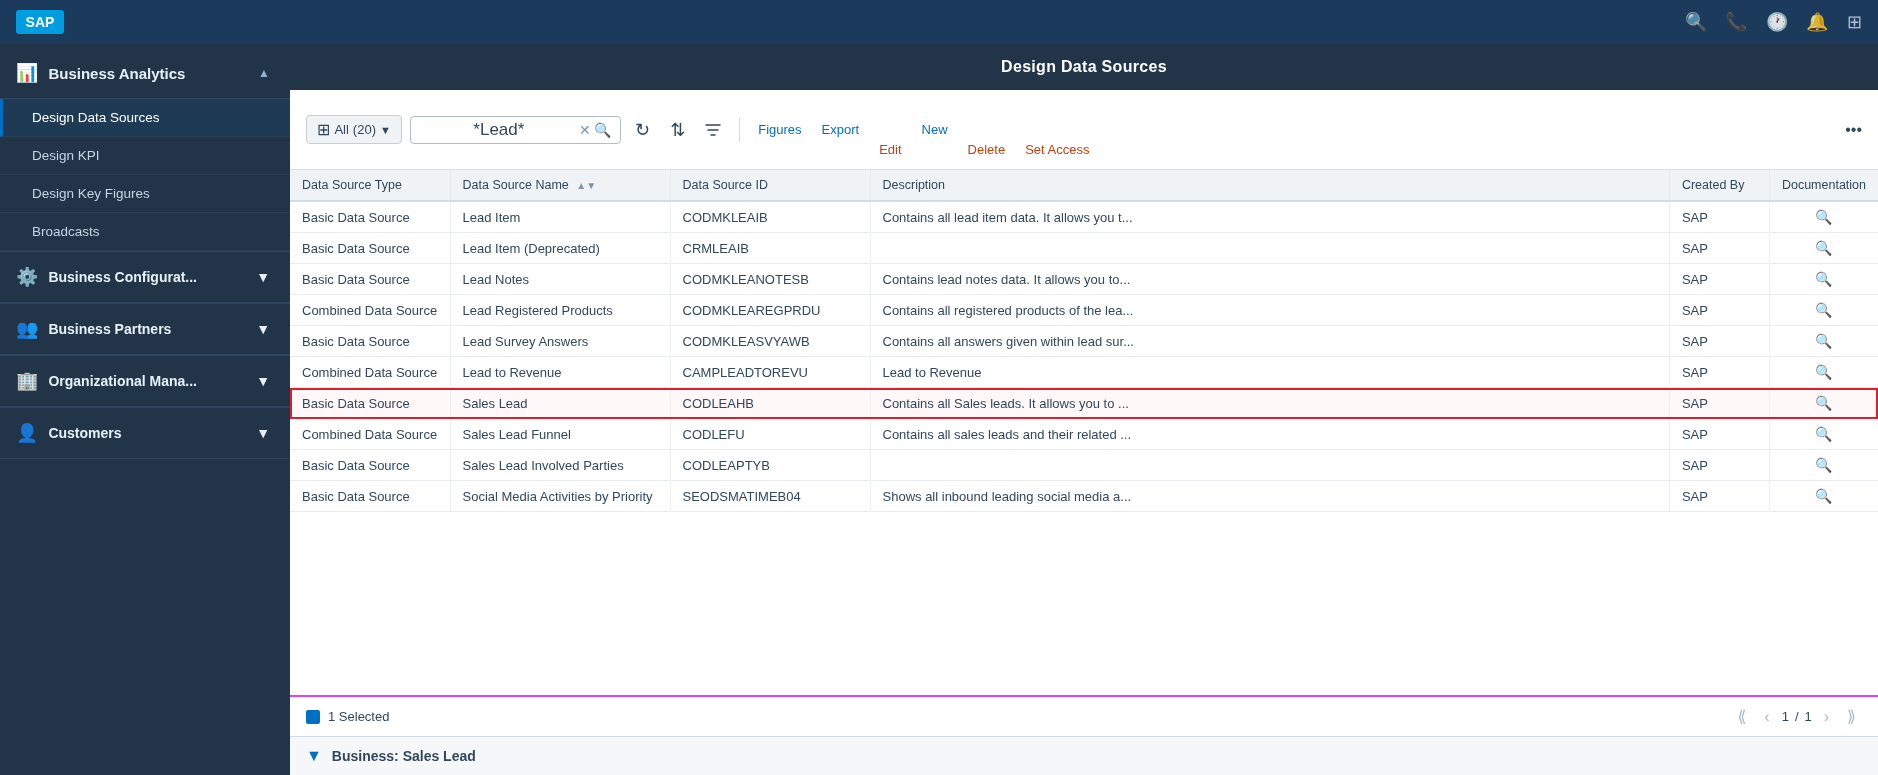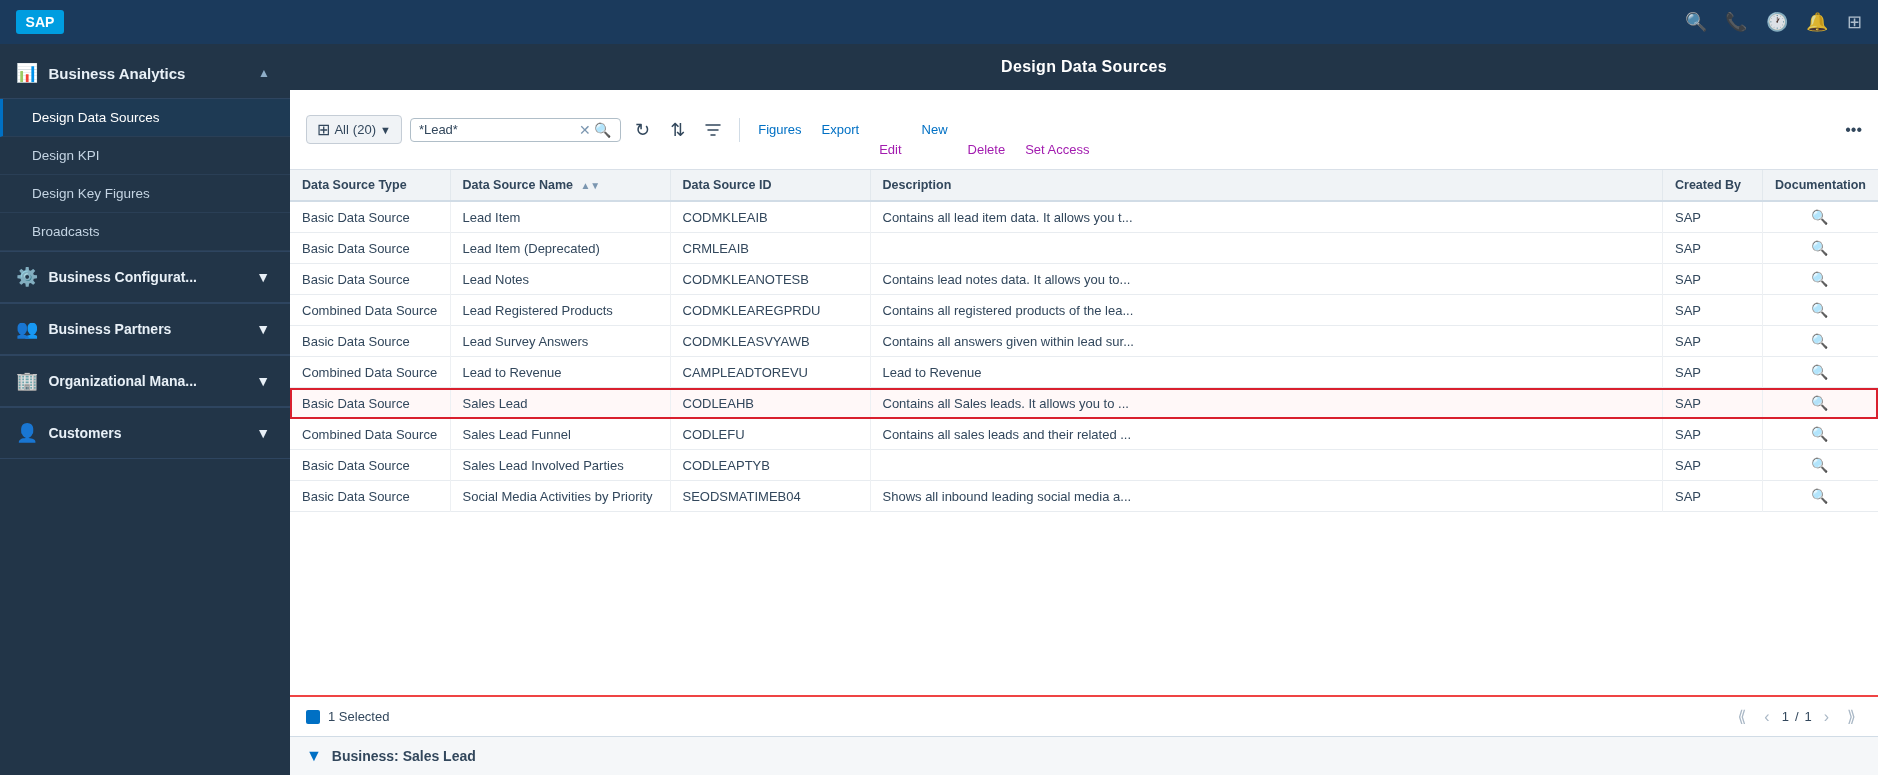--- a/index.html
+++ b/index.html
@@ -109,23 +109,24 @@
       align-items: center;
       border: 1px solid #b0bec8;
       border-radius: 4px;
       padding: 3px 8px;
       background: #fff;
       min-width: 200px;
     }
     .search-box input {
       border: none;
       outline: none;
-      font-size: 13px;
+      font-size: 17px;
       width: 160px;
       color: #32475c;
+      text-align: center;
     }
     .search-box .clear-icon { color: #7b96b0; cursor: pointer; margin-right: 4px; font-size: 14px; }
     .search-box .search-icon { color: #7b96b0; font-size: 14px; cursor: pointer; }
     .toolbar-btn {
       background: none;
       border: none;
       cursor: pointer;
       padding: 4px 6px;
       color: #32475c;
       font-size: 18px;
@@ -134,52 +135,52 @@
     }
     .toolbar-separator { width: 1px; height: 24px; background: #d1dce6; margin: 0 4px; }
     .toolbar-link {
       color: #0070c4;
       cursor: pointer;
       font-size: 13px;
       padding: 4px 6px;
       text-decoration: none;
       font-weight: 500;
     }
-    .toolbar-link.disabled { color: #a21caf; cursor: default; margin-top: 40px; }
+    .toolbar-link.disabled { color: #c2410c; cursor: default; margin-top: 40px; }
     .toolbar-more { color: #32475c; cursor: pointer; font-size: 16px; margin-left: auto; }
 
     
     .table-container { flex: 1; overflow-y: auto; background: #fff; }
     table { width: 100%; border-collapse: collapse; }
     thead tr { background: #f0f3f6; border-bottom: 2px solid #d1dce6; }
     thead th {
       padding: 8px 12px;
       text-align: left;
       font-size: 12.5px;
-      font-weight: 700;
+      font-weight: 400;
       color: #32475c;
       border-right: 1px solid #e2e8ed;
       white-space: nowrap;
     }
     thead th:last-child { border-right: none; text-align: center; }
     tbody tr { border-bottom: 1px solid #e8ecf0; }
     tbody tr.selected { background: #e8f2fc; }
     tbody td {
       padding: 7px 12px;
       font-size: 13px;
       color: #32475c;
       border-right: 1px solid #edf0f3;
     }
     tbody td:last-child { border-right: none; }
     .doc-icon { color: #7b96b0; font-size: 14px; cursor: pointer; }
 
     
     .bottom-bar {
       background: #fff;
-      border-top: 2px solid #ef4444;
+      border-top: 2px solid #d946ef;
       padding: 8px 16px;
       display: flex;
       align-items: center;
       justify-content: space-between;
     }
     .selected-count { display: flex; align-items: center; gap: 8px; font-size: 13px; color: #32475c; }
     .selected-indicator { width: 14px; height: 14px; background: #0070c4; border-radius: 2px; }
     .pagination { display: flex; align-items: center; gap: 6px; font-size: 13px; color: #32475c; }
     .page-nav { cursor: pointer; color: #0070c4; font-size: 16px; padding: 2px 6px; }
     .page-nav.disabled { color: #aab8c6; cursor: default; }

